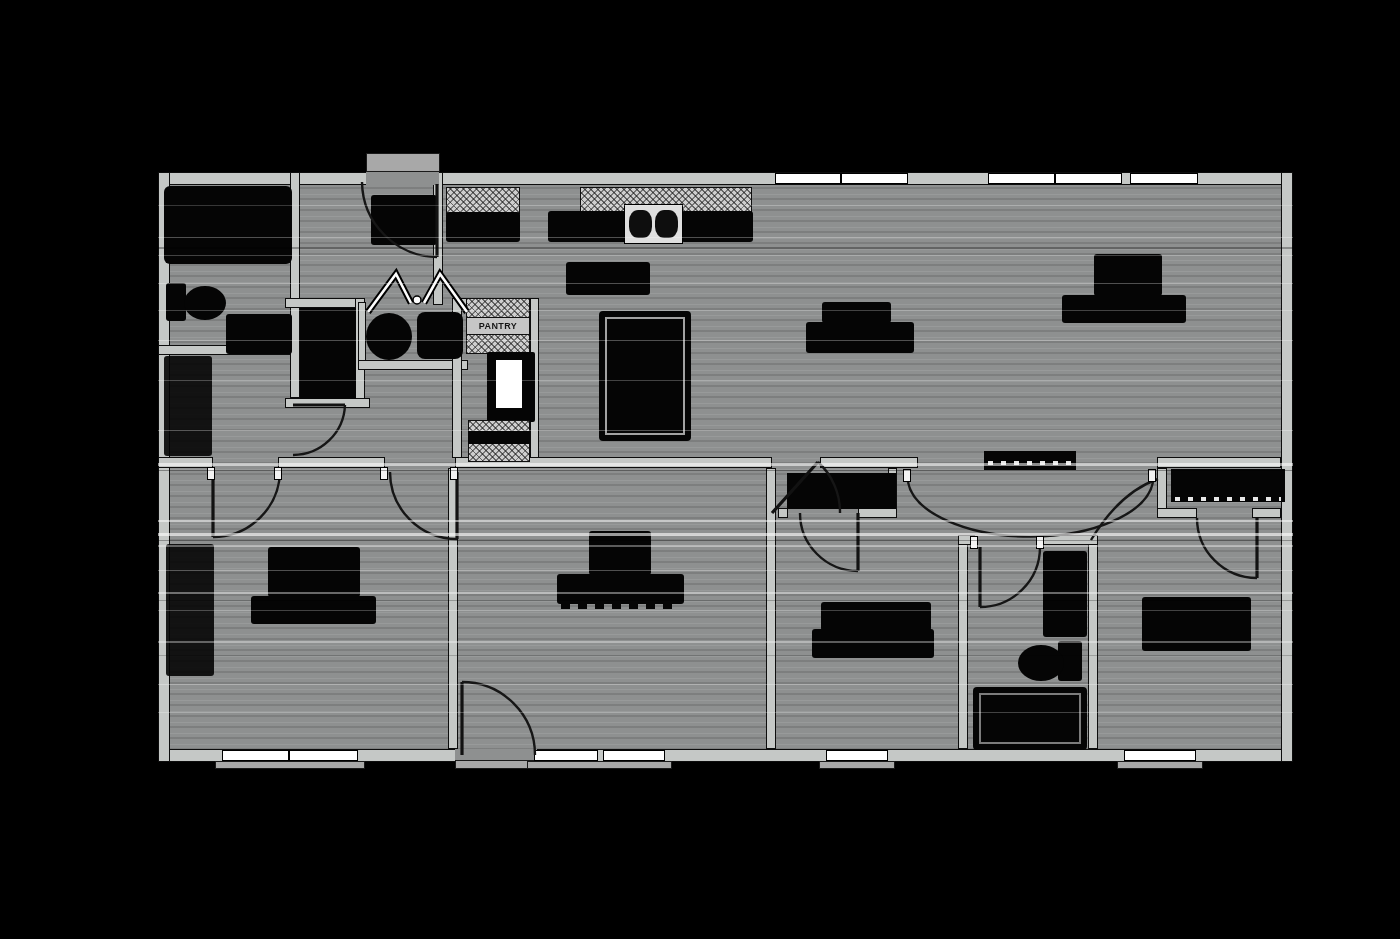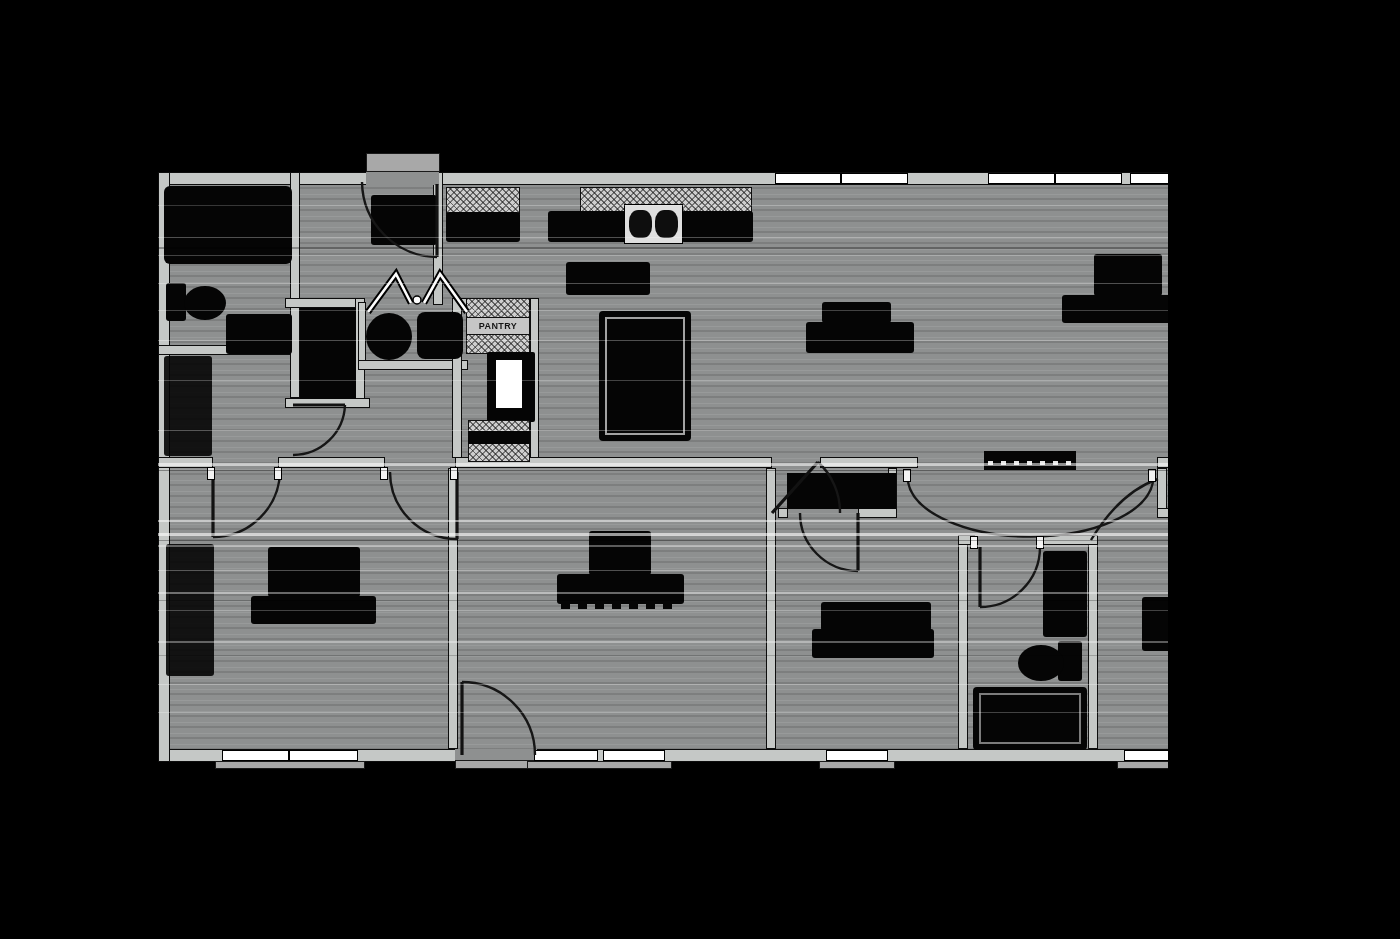--- a/index.html
+++ b/index.html
@@ -1,16 +1,16 @@
 <!DOCTYPE html>
 <html style="--outside: #000000; --floor: #8e9090; --wall: #c5c8c6; --wall_edge: #0d0d0d; --window: #ffffff; --fixture: #050505; --sill: #a8a8a8;"><head>
 <meta charset="utf-8">
 <style>
   html,body{margin:0;padding:0;background:var(--outside,#000);}
-  .stage{position:relative;width:1168px;height:939px;background:var(--outside,#000);overflow:hidden;
+  .stage{position:relative;width:1400px;height:939px;background:var(--outside,#000);overflow:hidden;
          font-family:"Liberation Sans", sans-serif;}
   .abs{position:absolute;}
   .floor{position:absolute;left:158px;top:172px;width:1135px;height:590px;background-color:var(--floor,#8e9090);
          background-image:repeating-linear-gradient(180deg, rgba(255,255,255,.09) 0 1px, rgba(0,0,0,0) 1px 4px,
             rgba(0,0,0,.12) 4px 6px, rgba(0,0,0,0) 6px 11px);}
   .w{position:absolute;background:var(--wall,#c5c8c6);border:1.6px solid var(--wall_edge,#0d0d0d);box-sizing:border-box;}
   .gap{position:absolute;background:var(--floor,#8e9090);}
   .win{position:absolute;background:var(--window,#fff);border:1.6px solid #000;box-sizing:border-box;}
   .sill{position:absolute;background:var(--sill,#a8a8a8);border:1px solid #1a1a1a;box-sizing:border-box;}
   .blob{position:absolute;background:var(--fixture,#050505);border-radius:3px;filter:blur(.4px);}

